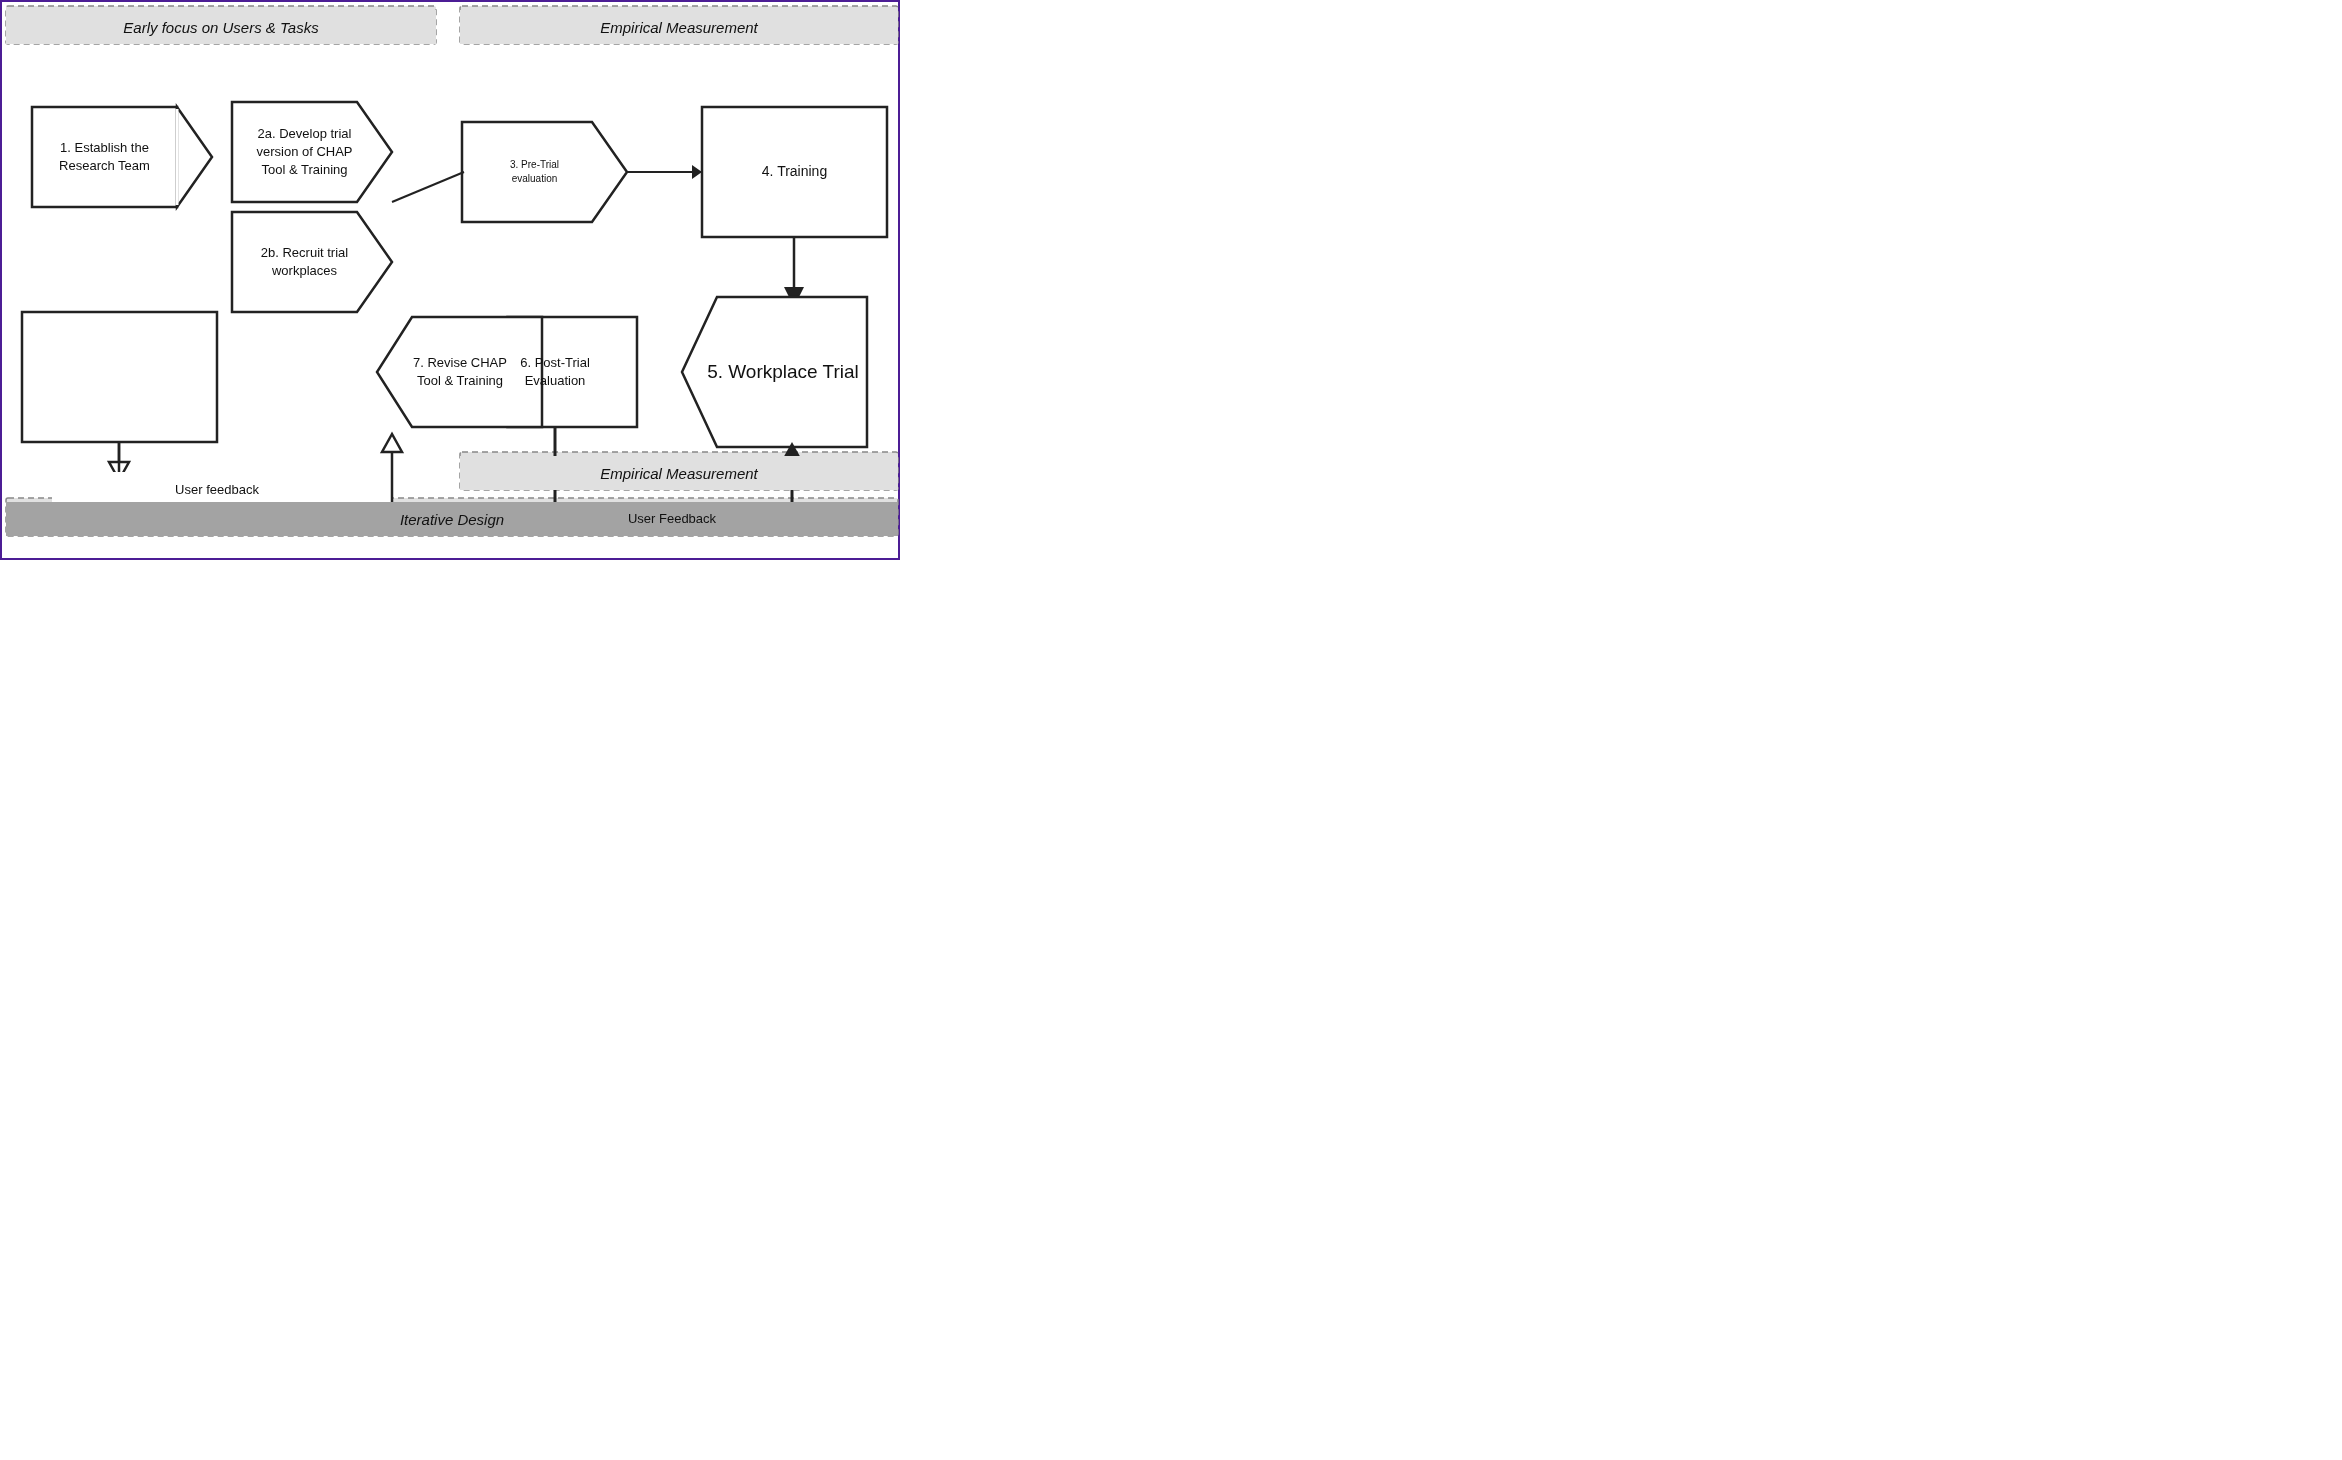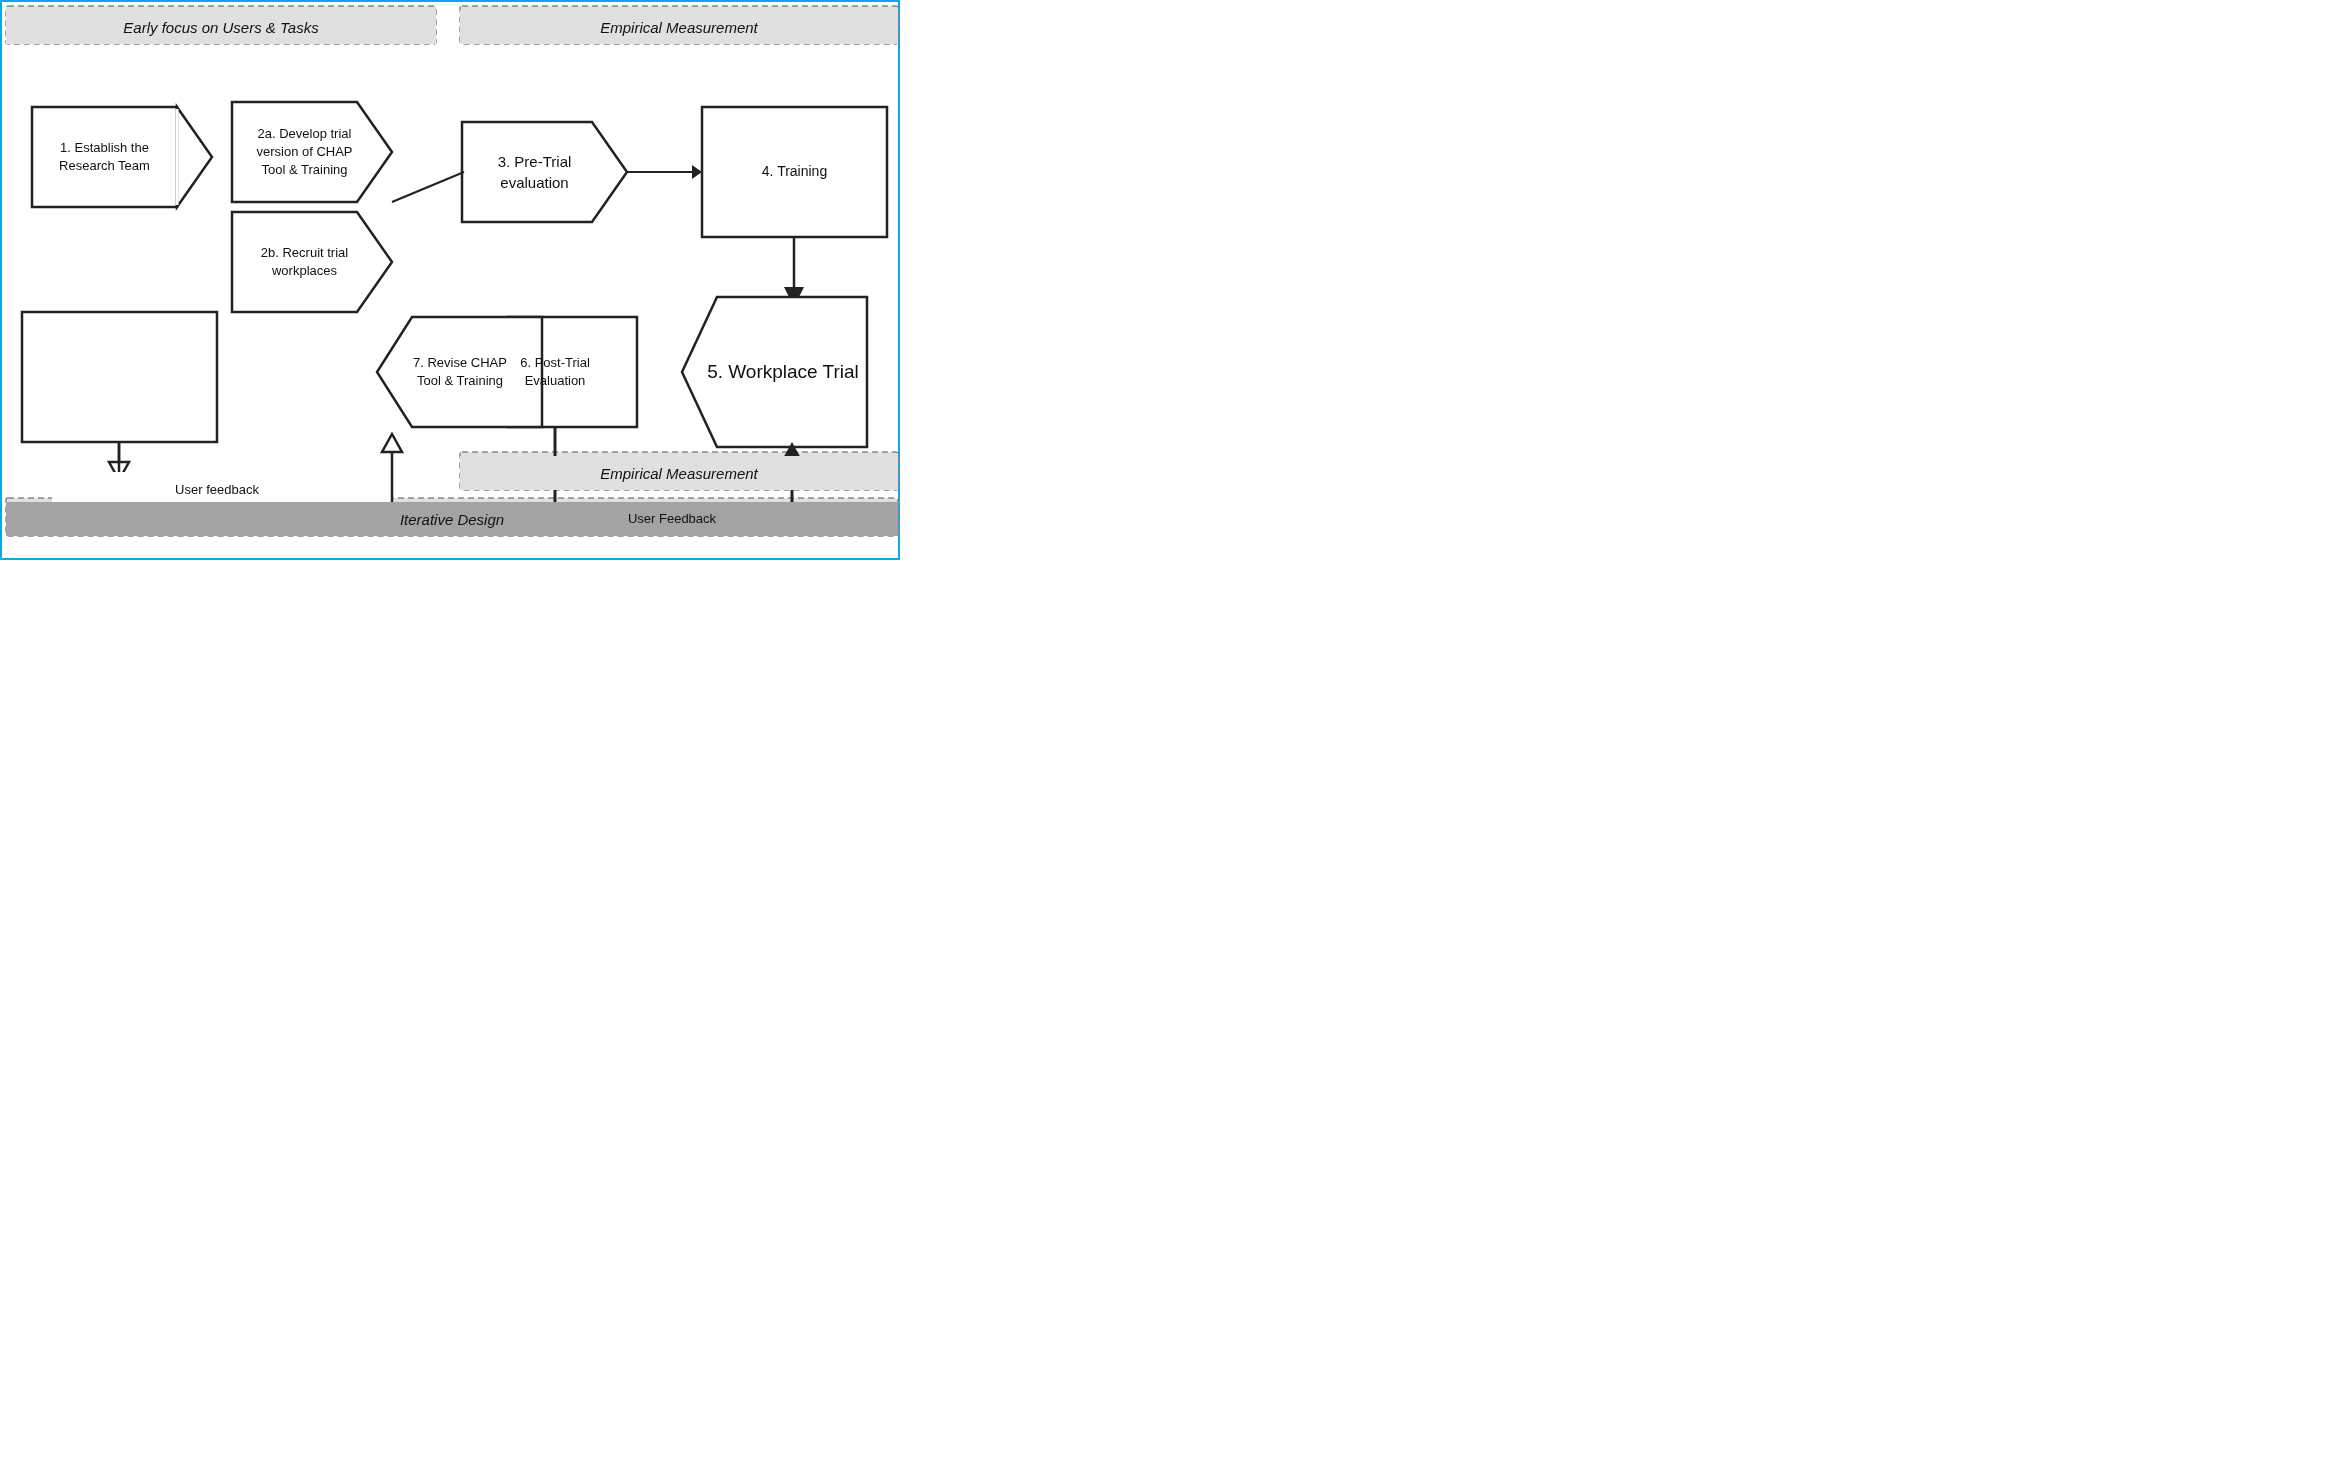--- a/index.html
+++ b/index.html
@@ -10,21 +10,21 @@
       height: 560px;
       position: relative;
       overflow: hidden;
     }
 
     .diagram-container {
       width: 900px;
       height: 560px;
       position: relative;
       background: #fff;
-      border: 2px solid #0ea5e9;
+      border: 2px solid #4c1d95;
     }
 
     
     .svg-overlay {
       position: absolute;
       top: 0;
       left: 0;
       width: 900px;
       height: 560px;
       pointer-events: none;
@@ -124,21 +124,21 @@
     <span style="white-space:pre-line;">2a. Develop trial
 version of CHAP
 Tool &amp; Training</span>
   </div>
 
   <div class="shape-text" style="top:210px;left:230px;width:145px;height:100px;font-size:13px;">
     <span style="white-space:pre-line;">2b. Recruit trial
 workplaces</span>
   </div>
 
-  <div class="shape-text" style="top:120px;left:460px;width:145px;height:100px;font-size:15px;">
+  <div class="shape-text" style="top:120px;left:460px;width:145px;height:100px;font-size:10px;">
     <span style="white-space:pre-line;">3. Pre-Trial
 evaluation</span>
   </div>
 
   <div class="shape-text" style="top:105px;left:700px;width:185px;height:130px;font-size:14px;">
     <span>4. Training</span>
   </div>
 
   <div class="shape-text" style="top:295px;left:695px;width:172px;height:150px;font-size:19px;">
     <span>5. Workplace Trial</span>

